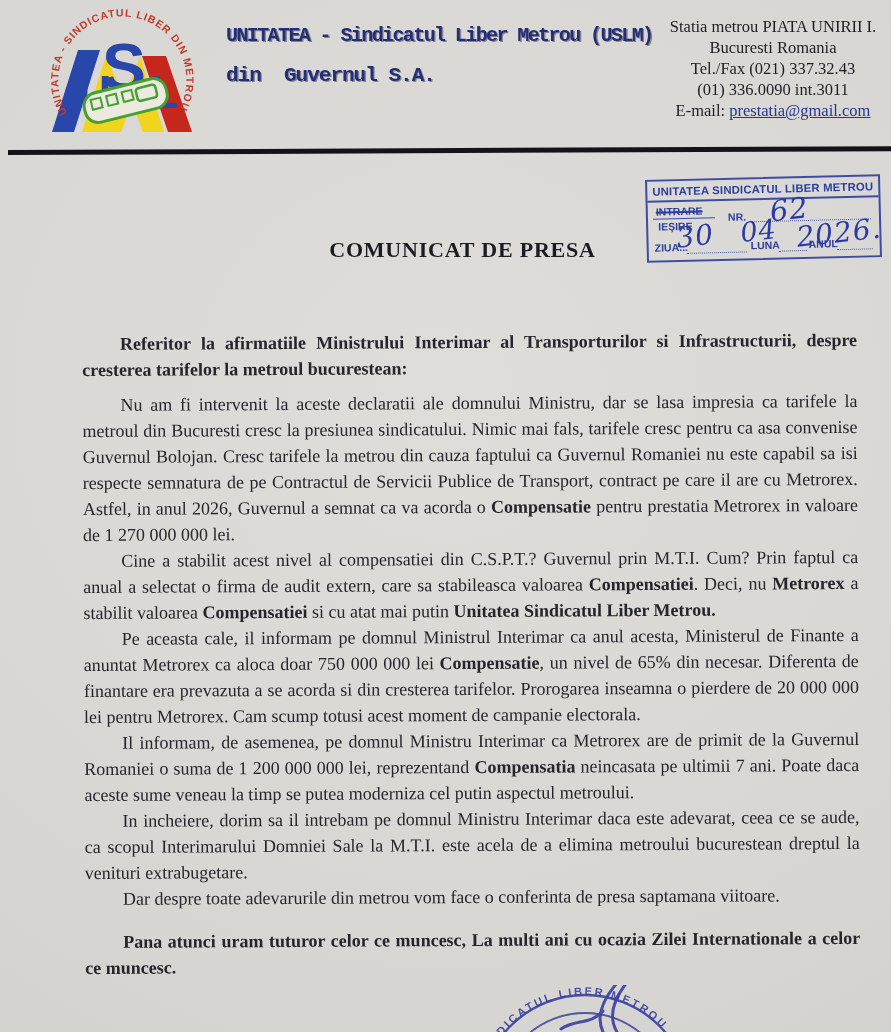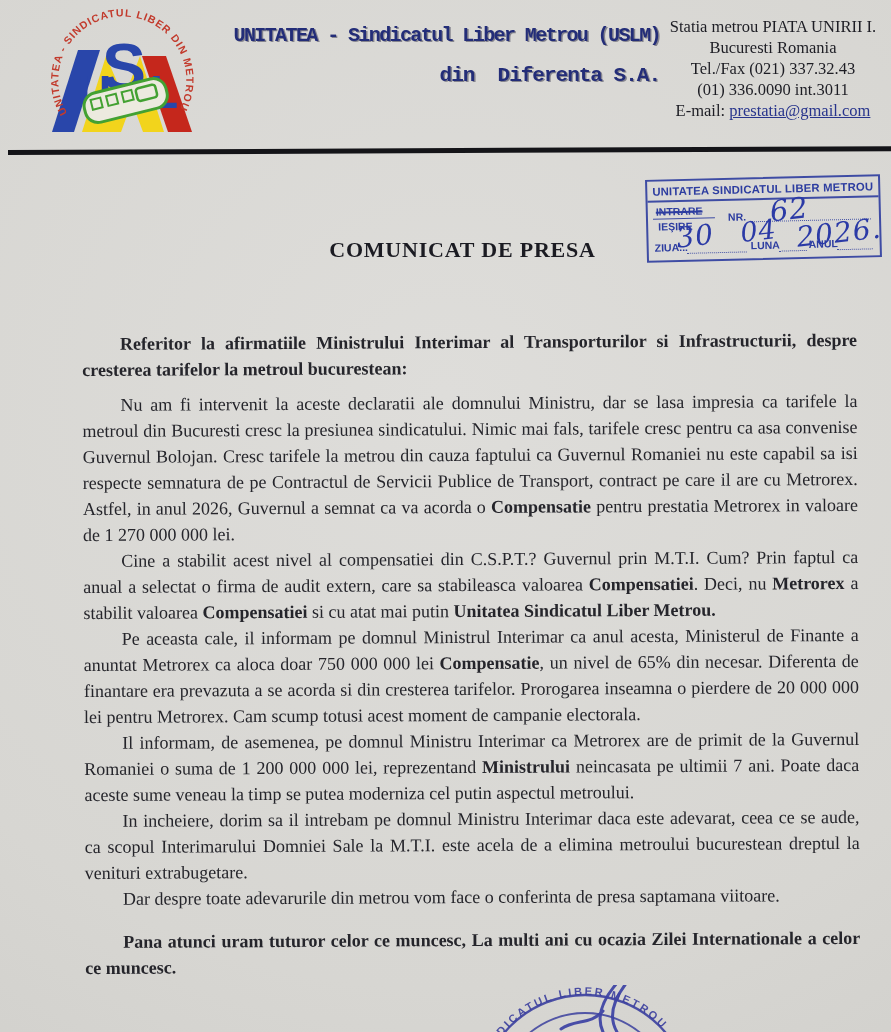--- a/index.html
+++ b/index.html
@@ -3,21 +3,21 @@
 <meta charset="utf-8">
 <style>
   html,body{margin:0;padding:0;background:#8a8a8a;}
   .page{
     position:relative;width:891px;height:1032px;overflow:hidden;margin:0 auto;
     background:radial-gradient(130% 105% at 50% 38%, #deddda 0%, #d7d6d2 55%, #cbcac6 100%);
     font-family:"Liberation Serif", serif;color:#25252b;
   }
   
   .logo-svg{position:absolute;left:26px;top:6px;}
-  .org-block{position:absolute;left:226px;top:24px;width:434px;text-align:right;
+  .org-block{position:absolute;left:226px;top:24px;width:434px;text-align:left;
     font-family:"Liberation Mono","DejaVu Sans Mono",monospace;font-weight:bold;
     color:#232d78;text-shadow:1.4px 1.4px 0 rgba(30,30,55,.45);}
   .org-line1{font-size:20px;letter-spacing:-1.6px;white-space:nowrap;}
   .org-line2{font-size:21px;letter-spacing:-1px;margin-top:17px;white-space:pre;}
   .contact-block{position:absolute;left:653px;top:16px;width:240px;text-align:center;
     font-size:16.5px;line-height:21px;color:#1d1d24;}
   .contact-block div{white-space:nowrap;}
   .email-link{color:#27348c;text-decoration:underline;}
   .header-rule{position:absolute;left:8px;top:150px;width:883px;height:5px;background:#141418;
     transform:rotate(-0.25deg);transform-origin:left center;}
@@ -80,21 +80,21 @@
       <rect x="82" y="86" width="10" height="10" fill="none" stroke="#43a132" stroke-width="2"></rect>
       <rect x="98" y="86" width="10" height="10" fill="none" stroke="#43a132" stroke-width="2"></rect>
     </g>
     <text font-family="Liberation Sans, sans-serif" font-size="10.5" font-weight="bold" fill="#c23a2c" letter-spacing="1">
       <textPath href="#arcpath" startOffset="3%">UNITATEA - SINDICATUL LIBER DIN METROU</textPath>
     </text>
   </svg>
 
   <div class="org-block">
     <div class="org-line1">UNITATEA - Sindicatul Liber Metrou (USLM)</div>
-    <div class="org-line2">din  Diferenta S.A.</div>
+    <div class="org-line2">din  Guvernul S.A.</div>
   </div>
 
   <div class="contact-block">
     <div>Statia metrou PIATA UNIRII I.</div>
     <div>Bucuresti Romania</div>
     <div>Tel./Fax (021) 337.32.43</div>
     <div>(01) 336.0090 int.3011</div>
     <div>
       <span>E-mail:</span>
       <span class="email-link">prestatia@gmail.com</span>
@@ -126,21 +126,21 @@
     </div>
   </div>
 
   <div class="doc-title">COMUNICAT DE PRESA</div>
 
   <div class="doc-body">
       <p class="para lead"><span class="b">Referitor la afirmatiile Ministrului Interimar al Transporturilor si Infrastructurii, despre cresterea tarifelor la metroul bucurestean:</span></p>
       <p class="para normal"><span>Nu am fi intervenit la aceste declaratii ale domnului Ministru, dar se lasa impresia ca tarifele la metroul din Bucuresti cresc la presiunea sindicatului. Nimic mai fals, tarifele cresc pentru ca asa convenise Guvernul Bolojan. Cresc tarifele la metrou din cauza faptului ca Guvernul Romaniei nu este capabil sa isi respecte semnatura de pe Contractul de Servicii Publice de Transport, contract pe care il are cu Metrorex. Astfel, in anul 2026, Guvernul a semnat ca va acorda o </span><span class="b">Compensatie</span><span> pentru prestatia Metrorex in valoare de 1 270 000 000 lei.</span></p>
       <p class="para normal"><span>Cine a stabilit acest nivel al compensatiei din C.S.P.T.? Guvernul prin M.T.I. Cum? Prin faptul ca anual a selectat o firma de audit extern, care sa stabileasca valoarea </span><span class="b">Compensatiei</span><span>. Deci, nu </span><span class="b">Metrorex</span><span> a stabilit valoarea </span><span class="b">Compensatiei</span><span> si cu atat mai putin </span><span class="b">Unitatea Sindicatul Liber Metrou.</span></p>
       <p class="para normal"><span>Pe aceasta cale, il informam pe domnul Ministrul Interimar ca anul acesta, Ministerul de Finante a anuntat Metrorex ca aloca doar 750 000 000 lei </span><span class="b">Compensatie</span><span>, un nivel de 65% din necesar. Diferenta de finantare era prevazuta a se acorda si din cresterea tarifelor. Prorogarea inseamna o pierdere de 20 000 000 lei pentru Metrorex. Cam scump totusi acest moment de campanie electorala.</span></p>
-      <p class="para normal"><span>Il informam, de asemenea, pe domnul Ministru Interimar ca Metrorex are de primit de la Guvernul Romaniei o suma de 1 200 000 000 lei, reprezentand </span><span class="b">Ministrului</span><span> neincasata pe ultimii 7 ani. Poate daca aceste sume veneau la timp se putea moderniza cel putin aspectul metroului.</span></p>
+      <p class="para normal"><span>Il informam, de asemenea, pe domnul Ministru Interimar ca Metrorex are de primit de la Guvernul Romaniei o suma de 1 200 000 000 lei, reprezentand </span><span class="b">Compensatia</span><span> neincasata pe ultimii 7 ani. Poate daca aceste sume veneau la timp se putea moderniza cel putin aspectul metroului.</span></p>
       <p class="para normal"><span>In incheiere, dorim sa il intrebam pe domnul Ministru Interimar daca este adevarat, ceea ce se aude, ca scopul Interimarului Domniei Sale la M.T.I. este acela de a elimina metroului bucurestean dreptul la venituri extrabugetare.</span></p>
       <p class="para normal"><span>Dar despre toate adevarurile din metrou vom face o conferinta de presa saptamana viitoare.</span></p>
       <p class="para closing"><span class="b">Pana atunci uram tuturor celor ce muncesc, La multi ani cu ocazia Zilei Internationale a celor ce muncesc.</span></p>
     </div>
 
   <svg class="seal-svg" width="240" height="47" viewBox="0 0 240 47">
     <defs>
       <path id="sealarc" d="M 15 115 A 105 105 0 0 1 225 115" fill="none"></path>
     </defs>
     <circle cx="120" cy="115" r="105" fill="none" stroke="#3b3f9e" stroke-width="2.4" opacity="0.9"></circle>

